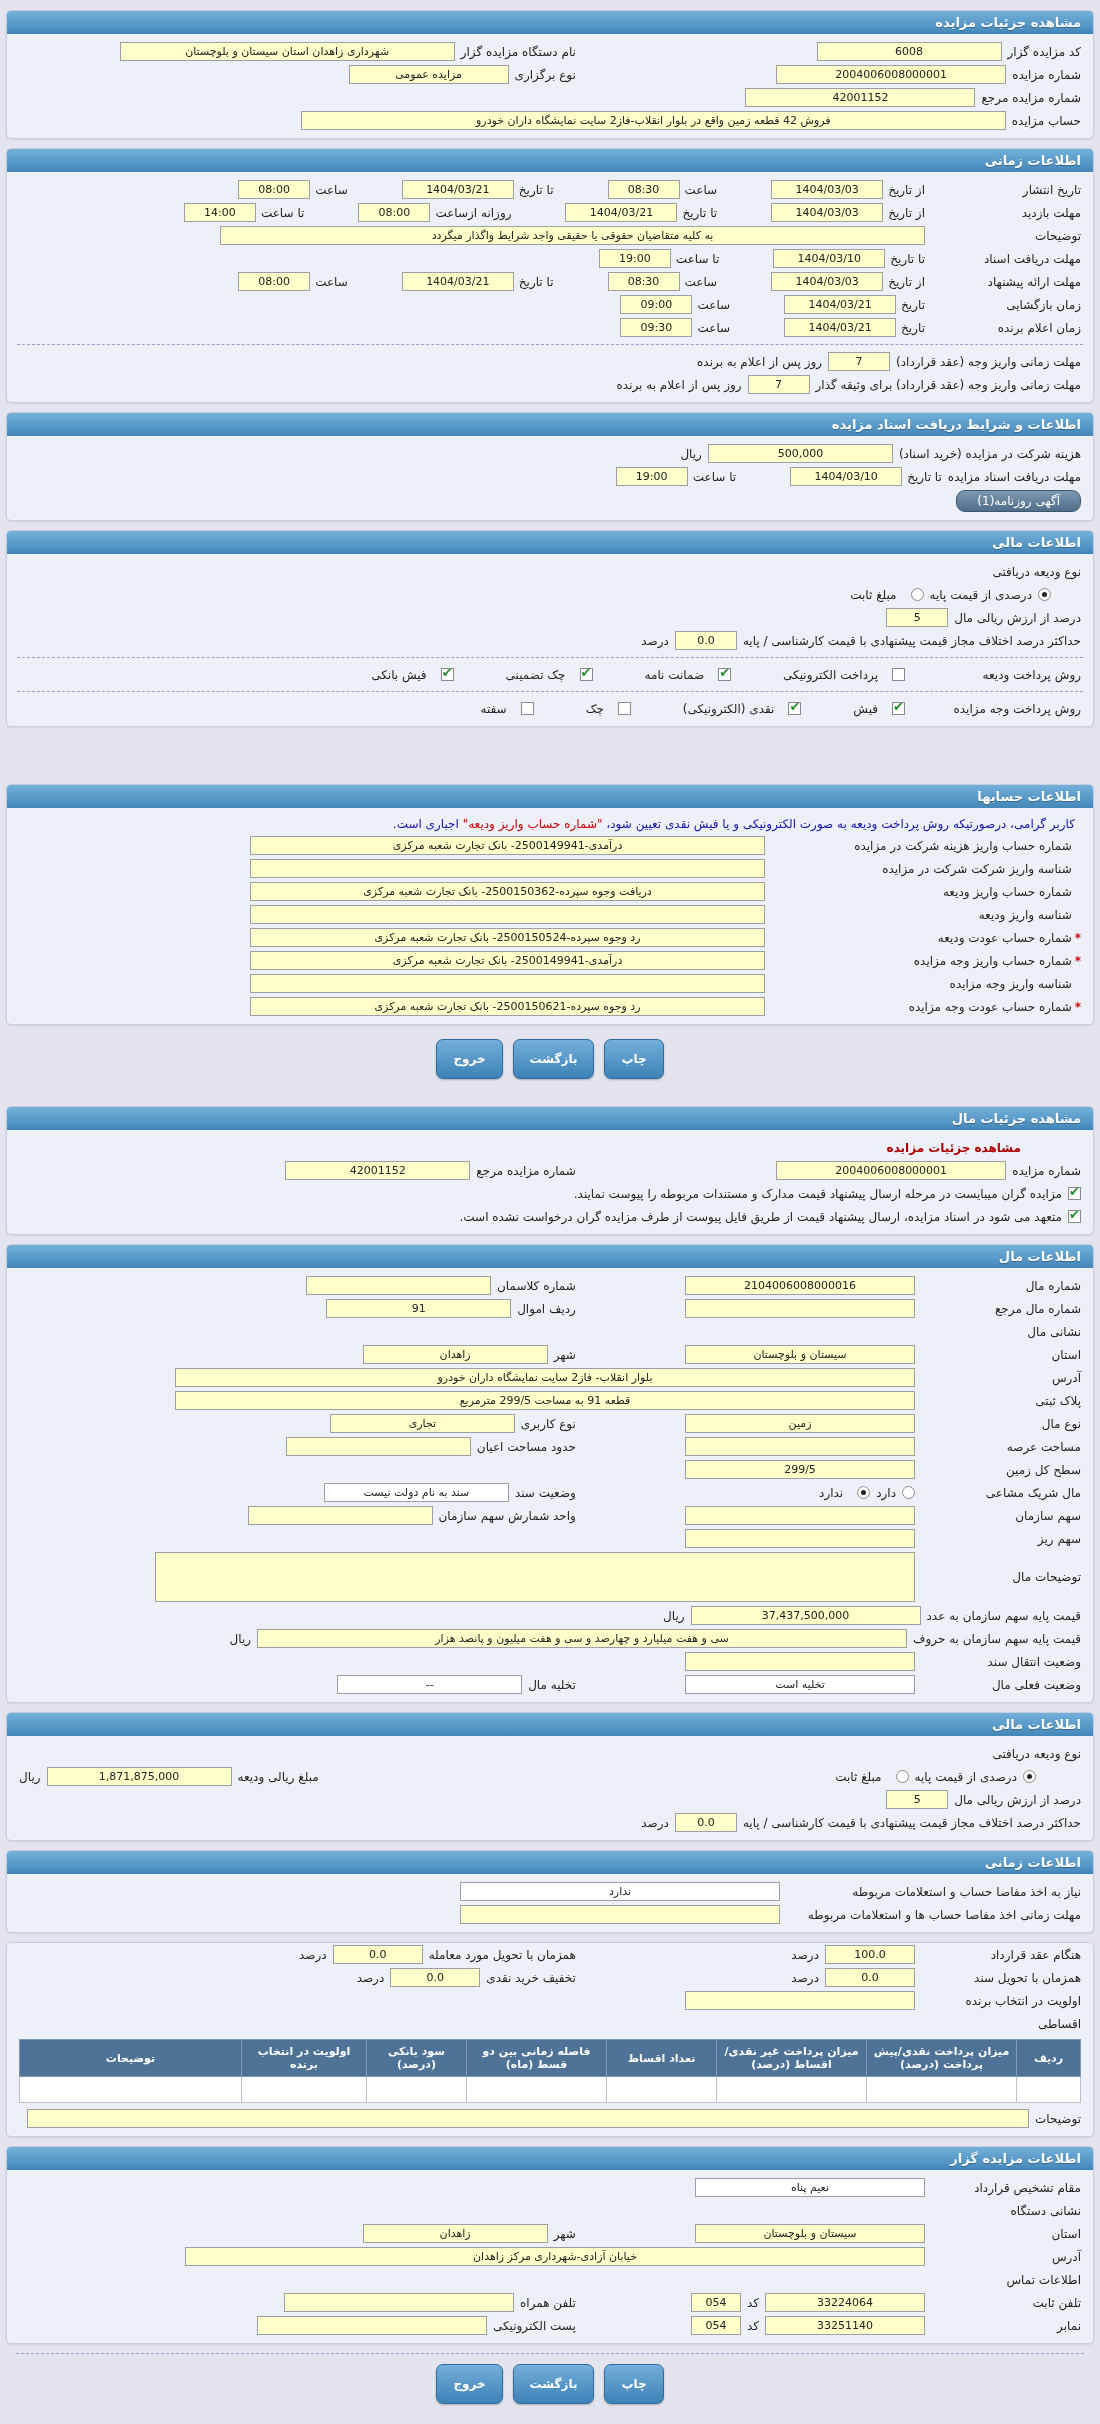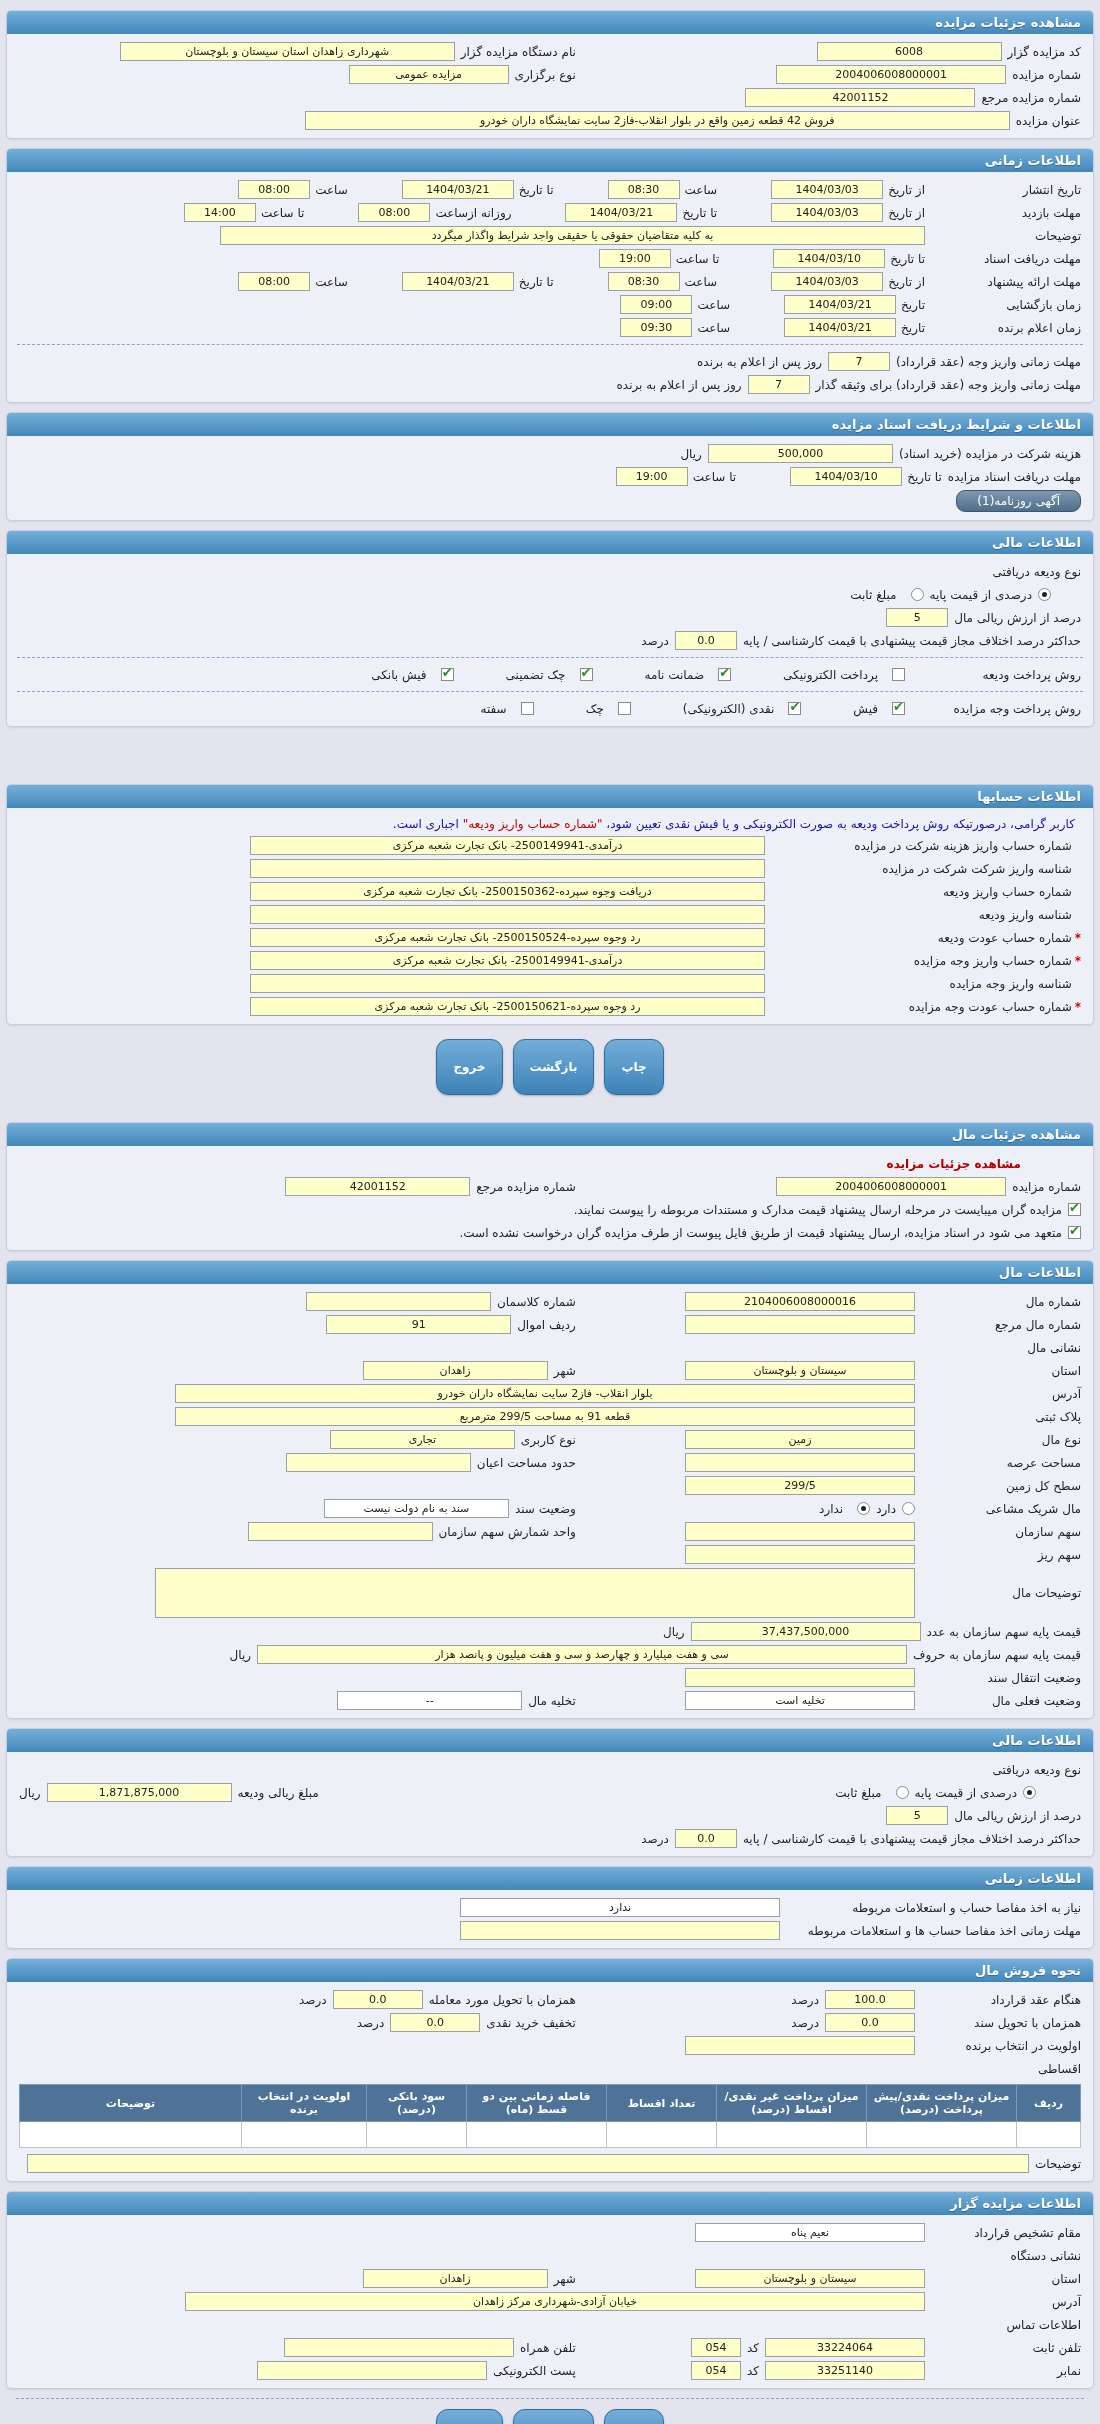--- a/index.html
+++ b/index.html
@@ -22,21 +22,21 @@
 .dashed{border-top:1px dashed #90a0cc;margin:5px 10px}
 .spacer{flex:1}
 .indent30{margin-right:30px}.indent45{margin-right:45px}.mr60{margin-right:60px}
 .star{color:#d40000;font-style:normal;font-weight:bold;margin-left:3px}
 .star[data-req="false"]{visibility:hidden}
 .cb{display:inline-block;width:13px;height:13px;background:#fff;border:1px solid #8a8a8a;position:relative;flex:none}
 .cb[data-checked="true"]::after{content:"✔";position:absolute;top:-4px;right:0;color:#2e8b2e;font-size:13px;font-weight:bold}
 .rb{display:inline-block;width:13px;height:13px;background:#fff;border:1px solid #8a8a8a;border-radius:50%;position:relative;flex:none}
 .rb[data-checked="true"]::after{content:"";position:absolute;inset:3px;border-radius:50%;background:#222}
 .btnrow{display:flex;justify-content:center;gap:10px;padding:5px 0;margin-bottom:8px}
-.btn{background:linear-gradient(#74aeda,#3d82b6);border:1px solid #2d6c9c;border-radius:12px;color:#fff;font:bold 12px "DejaVu Sans",sans-serif;padding:20px 16px;cursor:pointer;box-shadow:0 1px 2px rgba(0,0,0,.25)}
+.btn{background:linear-gradient(#74aeda,#3d82b6);border:1px solid #2d6c9c;border-radius:7px;color:#fff;font:bold 12px "DejaVu Sans",sans-serif;padding:12px 16px;cursor:pointer;box-shadow:0 1px 2px rgba(0,0,0,.25)}
 .doc-btn{background:linear-gradient(#7e98b0,#4f6e8a);border:1px solid #3c566e;border-radius:9px;color:#fff;font:12px "DejaVu Sans",sans-serif;padding:3px 20px;cursor:pointer}
 .left{justify-content:flex-start;padding-left:56px}
 .notice{padding:3px 18px;font-size:12px;color:#1313b0}
 .notice .hl{color:#cc0000}
 .redlink{color:#b00000;font-weight:bold;font-size:12px;cursor:pointer}
 .inst-table{width:calc(100% - 24px);margin:4px 12px;border-collapse:collapse}
 .inst-table th{background:#4e7396;color:#fff;font-size:11px;font-weight:bold;border:1px solid #7e99b4;padding:5px 3px;vertical-align:middle;white-space:normal}
 .inst-table th:nth-child(1){width:64px}.inst-table th:nth-child(2){width:150px}.inst-table th:nth-child(3){width:150px}.inst-table th:nth-child(4){width:110px}.inst-table th:nth-child(5){width:140px}.inst-table th:nth-child(6){width:100px}.inst-table th:nth-child(7){width:125px}
 .inst-table td{background:#fff;border:1px solid #b9c2cc;height:26px}
 .gap-lg{height:48px}
@@ -66,21 +66,21 @@
       <div class="g2">
         <span class="lbl">نوع برگزاری</span>
         <input class="inp w160" value="مزایده عمومی" style="">
       </div>
     </div>
     <div class="row">
       <span class="lbl">شماره مزایده مرجع</span>
       <input class="inp w230" value="42001152" style="">
     </div>
     <div class="row">
-      <span class="lbl">عنوان مزایده</span>
+      <span class="lbl">حساب مزایده</span>
       <input class="inp w700" value="فروش 42 قطعه زمین واقع در بلوار انقلاب-فاز2 سایت نمایشگاه داران خودرو" style="">
     </div>
   </div>
 
   <div class="panel">
     <div class="phead">اطلاعات زمانی</div>
     <div class="row">
       <span class="lbl lw150">تاریخ انتشار</span>
       <span class="tg">
           <span class="lbl">از تاریخ</span>
@@ -508,21 +508,20 @@
       <span class="lbl lw290">نیاز به اخذ مفاصا حساب و استعلامات مربوطه</span>
       <input class="inp wbox w320" value="ندارد" style="">
     </div>
     <div class="row">
       <span class="lbl lw290">مهلت زمانی اخذ مفاصا حساب ها و استعلامات مربوطه</span>
       <input class="inp w320" value="" style="">
     </div>
   </div>
 
   <div class="panel">
-    <div class="phead">نحوه فروش مال</div>
     <div class="row">
       <div class="g1">
         <span class="lbl lw160">هنگام عقد قرارداد</span>
         <input class="inp w90" value="100.0" style="">
         <span class="lbl">درصد</span>
       </div>
       <div class="g2">
         <span class="lbl">همزمان با تحویل مورد معامله</span>
         <input class="inp w90" value="0.0" style="">
         <span class="lbl">درصد</span>

